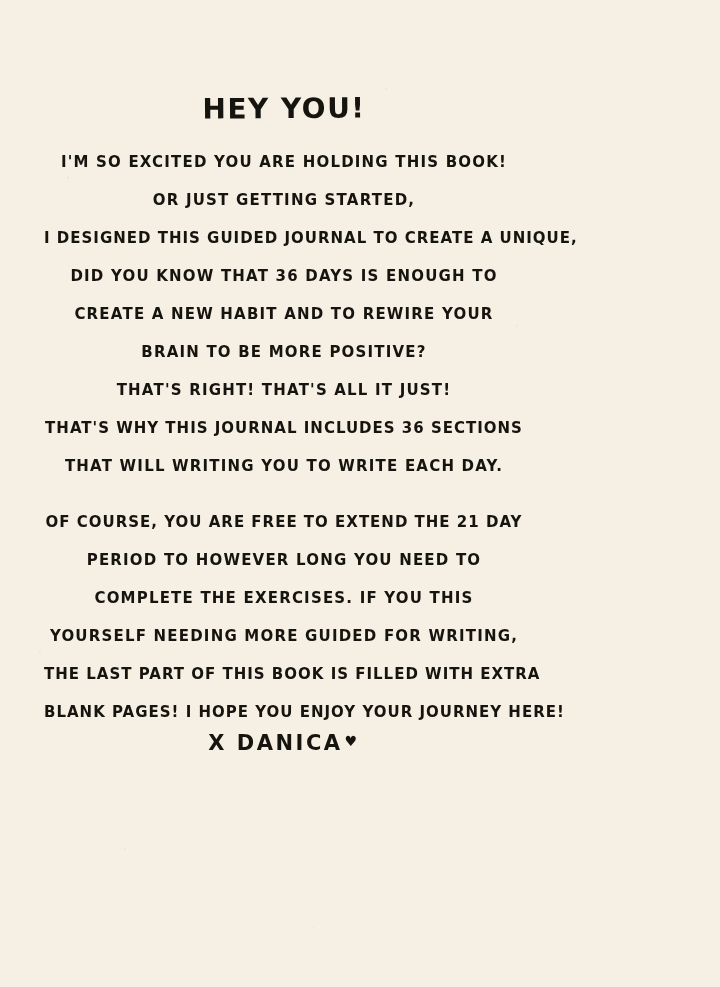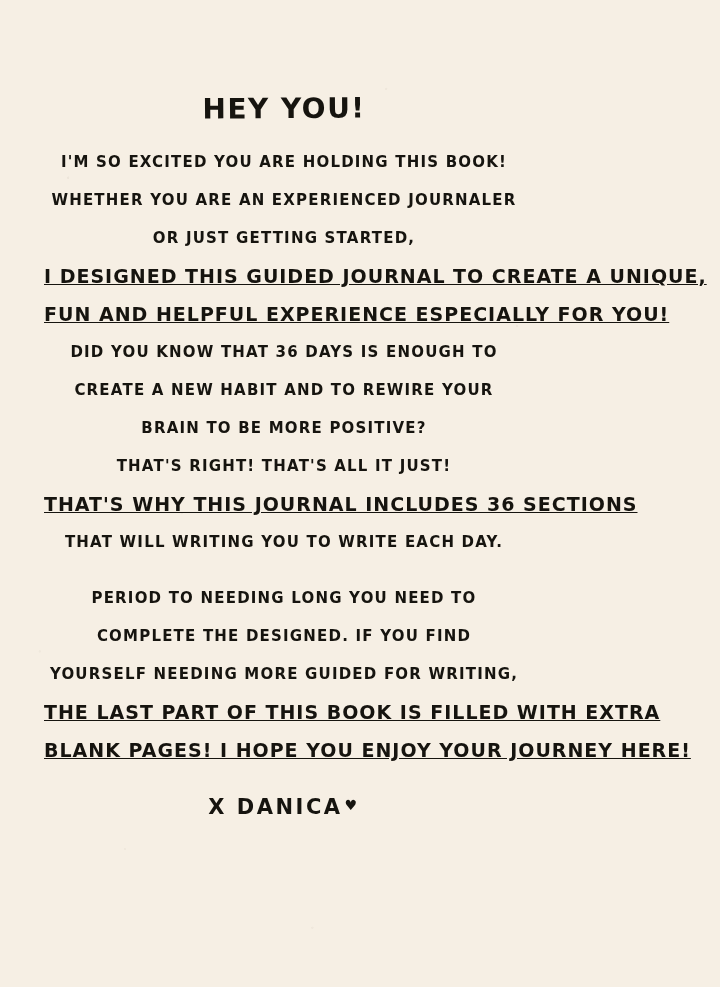--- a/index.html
+++ b/index.html
@@ -50,29 +50,27 @@
     margin: 0 0 0 0;
   }
   .line {
     font-size: 15px;
     font-weight: 600;
     letter-spacing: 1.2px;
     line-height: 38px;
     white-space: nowrap;
   }
   .line.sm {
-    font-size: 19px;
+    font-size: 15px;
     letter-spacing: 1.0px;
-    text-decoration: underline;
   }
   .gap {
     height: 18px;
   }
   .signature {
-    margin-top: 26px;
     font-size: 21px;
     font-weight: 600;
     letter-spacing: 2.5px;
     text-align: center;
   }
   .heart {
     font-size: 14px;
     vertical-align: 4px;
     margin-left: 2px;
   }
@@ -80,37 +78,36 @@
 </head>
 <body>
 
 <div class="page">
   <div class="content">
 
     <div class="title">HEY YOU!</div>
 
     <div class="para">
       <div class="line">I'M SO EXCITED YOU ARE HOLDING THIS BOOK!</div>
-      <div class="line">WHETHER YOU ARE AN EXPERIENCED JOURNALER</div>
       <div class="line">OR JUST GETTING STARTED,</div>
       <div class="line sm">I DESIGNED THIS GUIDED JOURNAL TO CREATE A UNIQUE,</div>
-      <div class="line sm">FUN AND HELPFUL EXPERIENCE ESPECIALLY FOR YOU!</div>
       <div class="line">DID YOU KNOW THAT 36 DAYS IS ENOUGH TO</div>
       <div class="line">CREATE A NEW HABIT AND TO REWIRE YOUR</div>
       <div class="line">BRAIN TO BE MORE POSITIVE?</div>
       <div class="line">THAT'S RIGHT! THAT'S ALL IT JUST!</div>
       <div class="line sm">THAT'S WHY THIS JOURNAL INCLUDES 36 SECTIONS</div>
       <div class="line">THAT WILL WRITING YOU TO WRITE EACH DAY.</div>
     </div>
 
     <div class="gap"></div>
 
     <div class="para">
-      <div class="line">PERIOD TO NEEDING LONG YOU NEED TO</div>
-      <div class="line">COMPLETE THE DESIGNED. IF YOU FIND</div>
+      <div class="line sm">OF COURSE, YOU ARE FREE TO EXTEND THE 21 DAY</div>
+      <div class="line">PERIOD TO HOWEVER LONG YOU NEED TO</div>
+      <div class="line">COMPLETE THE EXERCISES. IF YOU THIS</div>
       <div class="line">YOURSELF NEEDING MORE GUIDED FOR WRITING,</div>
       <div class="line sm">THE LAST PART OF THIS BOOK IS FILLED WITH EXTRA</div>
       <div class="line sm">BLANK PAGES! I HOPE YOU ENJOY YOUR JOURNEY HERE!</div>
     </div>
 
     <div class="signature">
       <span>X DANICA</span><span class="heart">♥</span>
     </div>
 
   </div>

